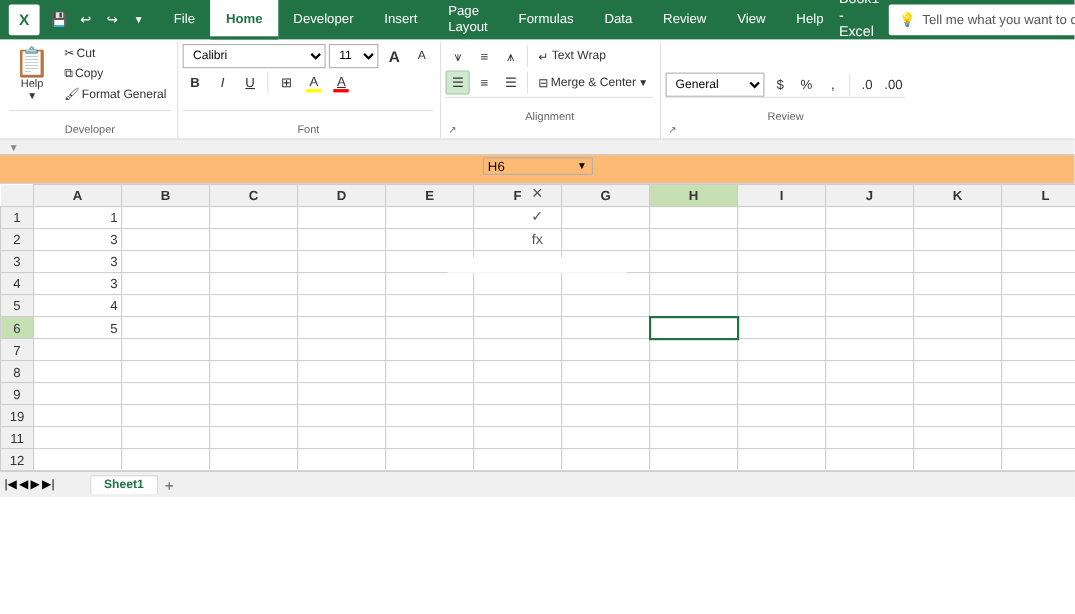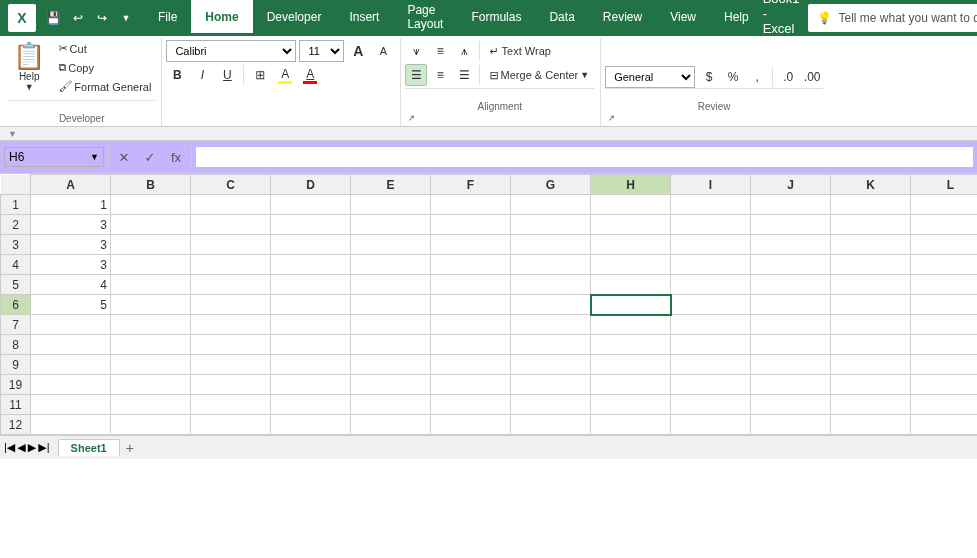--- a/index.html
+++ b/index.html
@@ -162,24 +162,25 @@
     .number-group { min-width: 100px; }
     .number-format-select {
       width: 90px; height: 22px; font-size: 11px;
       border: 1px solid #b0b0b0; padding: 0 4px;
       background: #fff; cursor: pointer;
     }
 
     
     .formula-bar {
       display: flex; align-items: center;
-      height: 26px; background: #c4b5fd;
+      height: 26px; background: #fdba74;
       border-bottom: 1px solid #ccc;
-      padding: 16px 4px;
+      padding: 2px 4px;
       gap: 4px;
+      flex-direction: column;
     }
     .cell-ref-box {
       width: 100px; height: 20px;
       border: 1px solid #b0b0b0;
       font-size: 12px; padding: 0 4px;
       display: flex; align-items: center;
     }
     .formula-btn {
       width: 22px; height: 20px;
       display: flex; align-items: center; justify-content: center;
@@ -245,21 +246,21 @@
     .sheet-tab {
       padding: 2px 12px;
       font-size: 11px; color: #333;
       border: 1px solid #ccc;
       border-bottom: none;
       background: #e0e0e0;
       cursor: pointer;
       border-radius: 2px 2px 0 0;
       margin-right: 2px;
     }
-    .sheet-tab.active { background: #fff; color: #217346; font-weight: 600; }
+    .sheet-tab.active { background: #fff; color: #217346; font-weight: 600; margin-left: 24px; }
 
     .quick-access {
       display: flex; align-items: center;
       gap: 4px;
       padding: 0 8px;
     }
     .qa-btn {
       width: 20px; height: 20px;
       display: flex; align-items: center; justify-content: center;
       cursor: pointer; font-size: 12px; color: #fff;
@@ -376,20 +377,21 @@
           </div>
         </div>
         <div class="font-icon-btn">
           <div class="color-btn-row">
             <span style="text-decoration:underline;">A</span>
             <div class="color-indicator-red"></div>
           </div>
         </div>
       </div>
     </div>
+    <div class="ribbon-group-label">Font</div>
   </div>
 
   <div class="ribbon-group align-group">
     <div class="ribbon-content" style="flex-direction:column; align-items:flex-start;">
       <div class="align-row">
         <div class="align-icon-btn" title="Top Align">⩛</div>
         <div class="align-icon-btn" title="Middle Align">≡</div>
         <div class="align-icon-btn" title="Bottom Align">⩚</div>
         <div class="divider-v"></div>
         <div class="wrap-text-btn">

